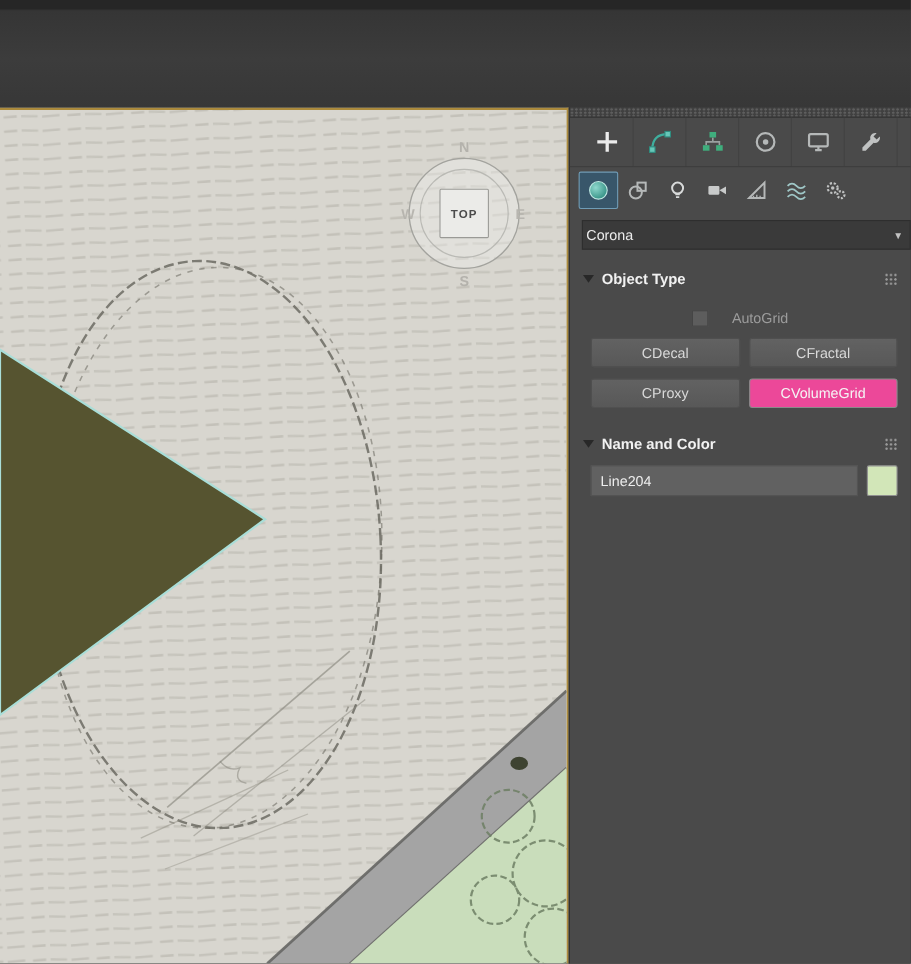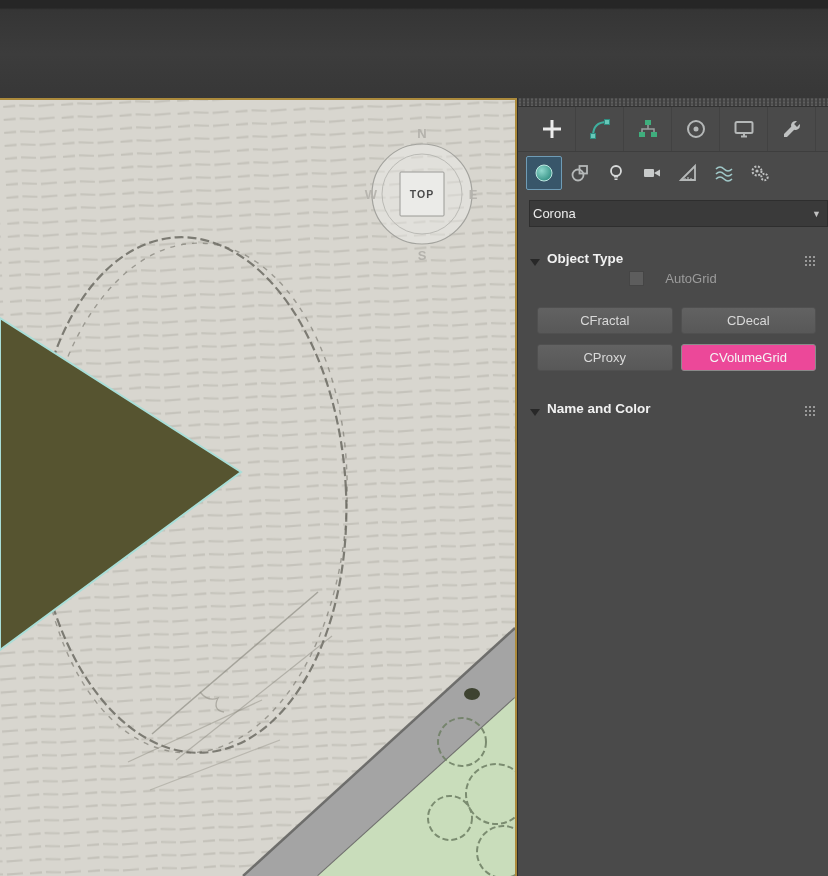--- a/index.html
+++ b/index.html
@@ -26,29 +26,29 @@
   .subtab { width: 36px; height: 34px; display: flex; align-items: center; justify-content: center;
     border-radius: 2px; border: 1px solid transparent; }
   .subtab.active { background: #38566a; border: 1px solid #6f9cb6; }
 
   .dropdown { margin: 6px 0 0 11px; height: 27px; background: #3a3a3a; border: 1px solid #2e2e2e;
     display: flex; align-items: center; color: #ececec; font-size: 13px; padding-left: 3px;
     position: relative; }
   .dd-arrow { position: absolute; right: 6px; top: 0; height: 100%; display: flex;
     align-items: center; color: #c2c2c2; font-size: 9px; }
 
-  .rollout-header { display: flex; align-items: flex-end; height: 26px; margin: 13px 12px 0 12px; gap: 7px; }
+  .rollout-header { display: flex; align-items: center; height: 26px; margin: 13px 12px 0 12px; gap: 7px; }
   .rollout-header.second { margin-top: 19px; }
   .rollout-arrow { width: 0; height: 0; border-left: 5px solid transparent;
     border-right: 5px solid transparent; border-top: 7px solid #282828; }
   .rollout-title { font-size: 13.5px; font-weight: bold; color: #f1f1f1; }
   .grip { margin-left: auto; width: 12px; height: 11px;
     background-image: radial-gradient(circle,#9a9a9a 1px,transparent 1.2px); background-size: 4px 4px; }
 
-  .autogrid-row { display: flex; align-items: flex-start; justify-content: center; gap: 21px;
+  .autogrid-row { display: flex; align-items: flex-end; justify-content: center; gap: 21px;
     height: 26px; margin-top: 5px; }
   .checkbox { width: 15px; height: 15px; background: #5d5d5d; border: 1px solid #454545; }
   .autogrid-label { font-size: 13px; color: #9c9c9c; }
 
   .btn-grid { display: grid; grid-template-columns: 1fr 1fr; gap: 10px 8px; margin: 10px 12px 0 19px; }
   .otbtn { height: 27px; border: 1px solid #505050; border-radius: 3px;
     background: linear-gradient(#626262,#585858); color: #d9d9d9; font-size: 13px;
     font-family: inherit; }
   .otbtn.active { background: #ec4899; color: #f5f5f5; border-color: #8a8a8a; }
 
@@ -226,27 +226,31 @@
       <span class="rollout-title">Object Type</span>
       <span class="grip"></span>
     </div>
 
     <div class="autogrid-row">
       <span class="checkbox"></span>
       <span class="autogrid-label">AutoGrid</span>
     </div>
 
     <div class="btn-grid">
+      <button class="otbtn">CDecal</button>
       <button class="otbtn">CFractal</button>
-      <button class="otbtn">CDecal</button>
       <button class="otbtn">CProxy</button>
       <button class="otbtn active">CVolumeGrid</button>
     </div>
 
     <div class="rollout-header second">
       <span class="rollout-arrow"></span>
       <span class="rollout-title">Name and Color</span>
       <span class="grip"></span>
     </div>
 
+    <div class="name-row">
+      <input class="name-input" type="text" value="Line204" style="">
+      <span class="swatch" style="background-color: rgb(210, 230, 184);"></span>
+    </div>
 
   </div>
 </div>
 
 </body></html>

